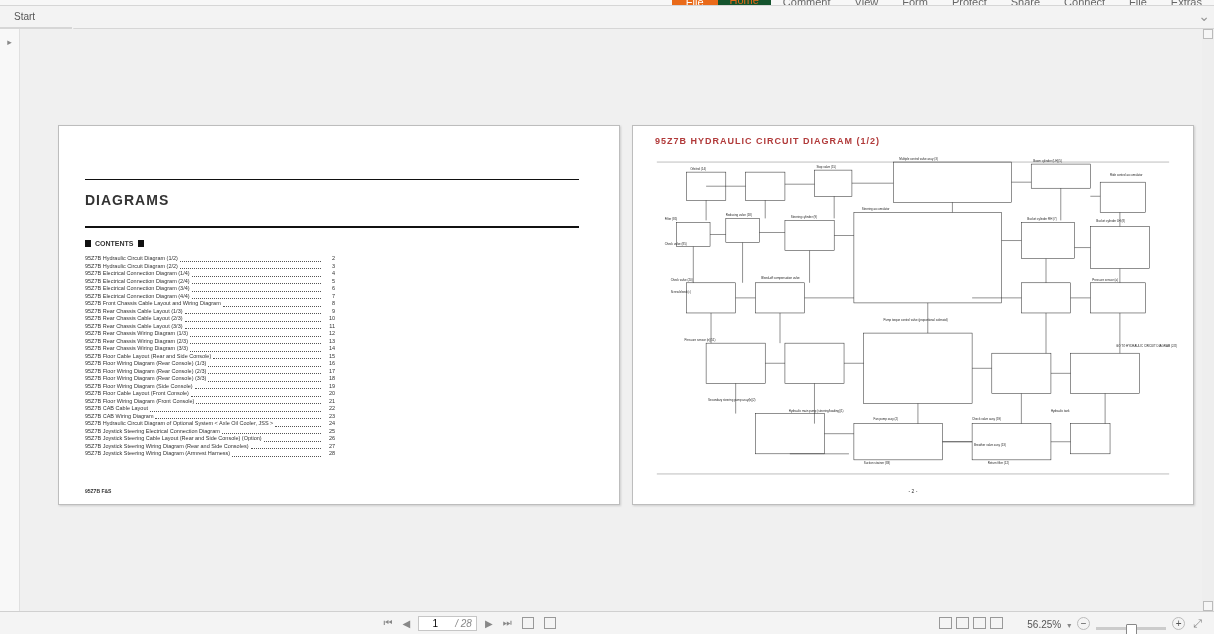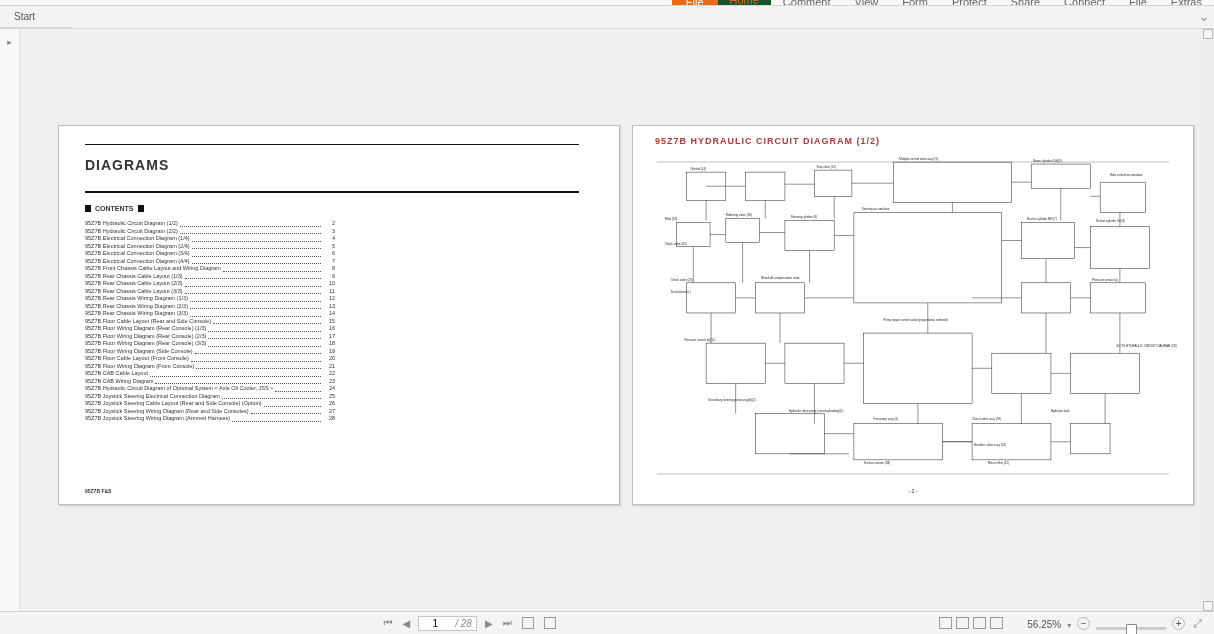--- a/index.html
+++ b/index.html
@@ -33,21 +33,21 @@
   
   .main { display:flex; height: 582px; }
   .side-toggle { width:20px; background:#f8f8f8; border-right:1px solid #e0e0e0; display:flex; justify-content:center; padding-top:8px; font-size:9px; color:#888;}
 
   
   .viewer { flex:1; background:#f0f0f0; position:relative; overflow:hidden;}
   .viewer-scroll { position:absolute; right:0; top:0; width:12px; height:100%; background:#eee;}
   .viewer-scroll .sq{position:absolute;left:1px;width:10px;height:10px;border:1px solid #bbb;background:#f6f6f6;}
   .viewer-scroll .sq.top{top:0;} .viewer-scroll .sq.bot{bottom:0;}
   .viewer .pages { display:flex; gap:12px; position:absolute; top:96px; left:38px;}
-  .page { background:#fff; border:1px solid #bdbdbd; box-shadow:1px 1px 2px rgba(0,0,0,.15); width:562px; height:380px; position:relative; padding:18px 40px 16px 26px; font-size:6px; color:#333;}
+  .page { background:#fff; border:1px solid #bdbdbd; box-shadow:1px 1px 2px rgba(0,0,0,.15); width:562px; height:380px; position:relative; padding:53px 40px 16px 26px; font-size:6px; color:#333;}
   .page h1{ font-size:14px; font-weight:bold; letter-spacing:1px; margin-bottom:18px;}
   .page .rule{ height:1px;background:#111;margin-bottom:12px;}
   .page .contents-label{ font-size:7px; font-weight:bold; border-left:6px solid #111;border-right:6px solid #111; display:inline-block; padding:0 4px; margin-bottom:8px;}
   .toc{ list-style:none; width:250px;}
   .toc li{ display:flex; font-size:5.5px; line-height:7.5px; white-space:nowrap;}
   .toc li .dots{ flex:1; overflow:hidden; border-bottom:1px dotted #555; margin:0 2px 1px 2px;}
   .toc li .pg{ width:12px; text-align:right;}
   .page .footer{ position:absolute; bottom:10px; left:26px; font-size:5px; font-weight:bold;}
   .page2-title{ position:absolute; top:10px; left:22px; font-size:9px; font-weight:bold; color:#b13a3a; letter-spacing:1px;}
   .diagram-img { position:absolute; top:26px; left:14px; right:14px; bottom:20px;}

